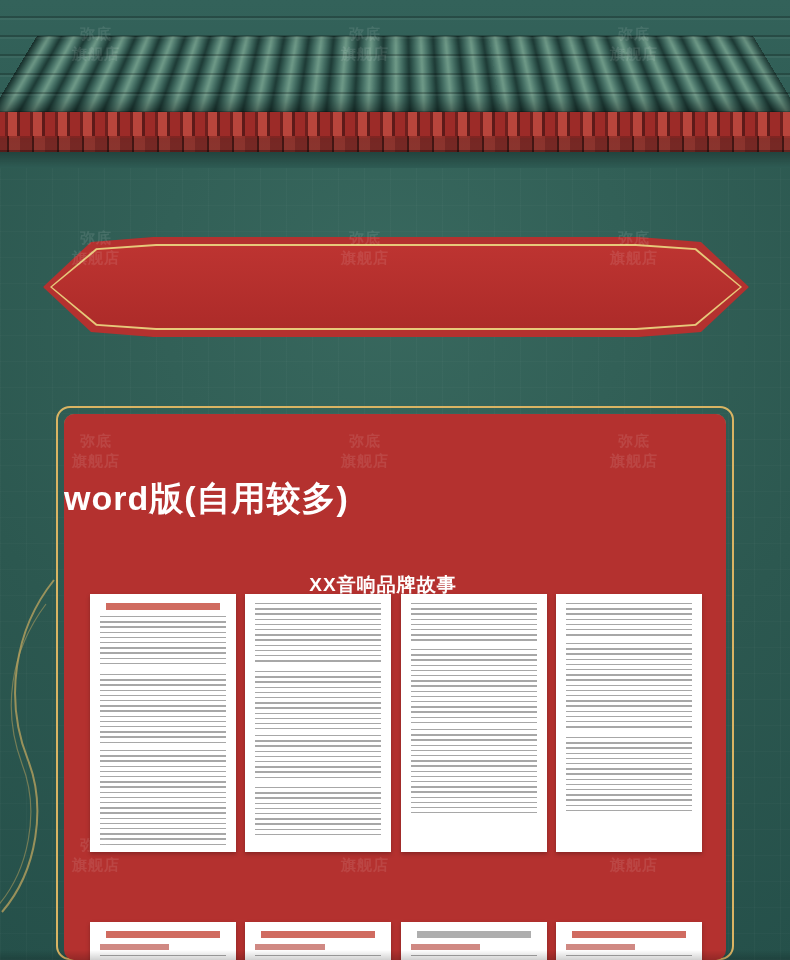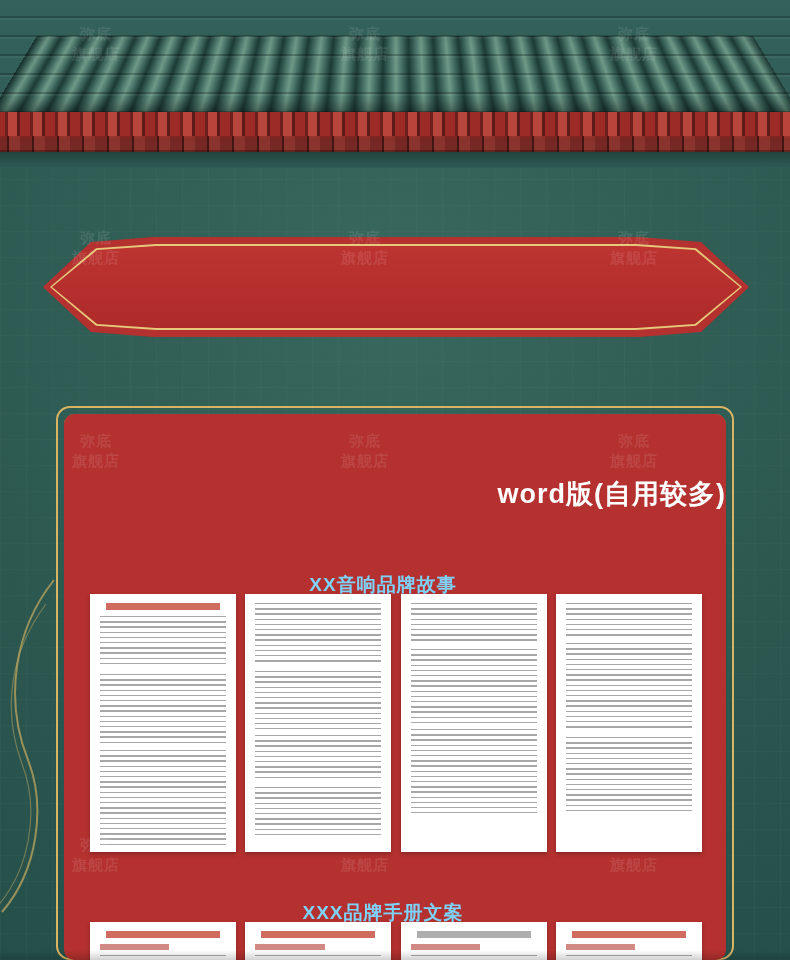--- a/index.html
+++ b/index.html
@@ -180,30 +180,30 @@
     position: absolute;
     top: 414px; left: 64px;
     width: 662px; height: 546px;
     background: #b4312f;
     border-radius: 10px;
     overflow: hidden;
   }
   .card-title {
     position: absolute;
     top: 62px; left: 0; width: 662px;
-    text-align: right;
+    text-align: left;
     color: #ffffff;
-    font-size: 27px;
+    font-size: 34px;
     font-weight: bold;
     letter-spacing: 1px;
   }
   .section-label {
     width: 638px;
     text-align: center;
-    color: #7dd3fc;
+    color: #ffffff;
     font-size: 19px;
     font-weight: bold;
     letter-spacing: 1px;
   }
   .sec1 { position: absolute; top: 158px; left: 0; }
   .sec2 { position: absolute; top: 486px; left: 0; }
 
   .thumb-row {
     position: absolute;
     left: 26px;
@@ -318,21 +318,20 @@
       </div>
       <div class="thumb">
         <div class="t-lines" style="height:34px"></div>
         <div class="t-gap"></div>
         <div class="t-lines" style="height:88px"></div>
         <div class="t-gap"></div>
         <div class="t-lines" style="height:76px"></div>
       </div>
     </div>
 
-    <div class="section-label sec2">XXX品牌手册文案</div>
 
     <div class="thumb-row row2">
       <div class="thumb">
         <div class="t-head"></div>
         <div class="t-sub"></div>
         <div class="t-lines" style="height:60px"></div>
       </div>
       <div class="thumb">
         <div class="t-head"></div>
         <div class="t-sub"></div>

